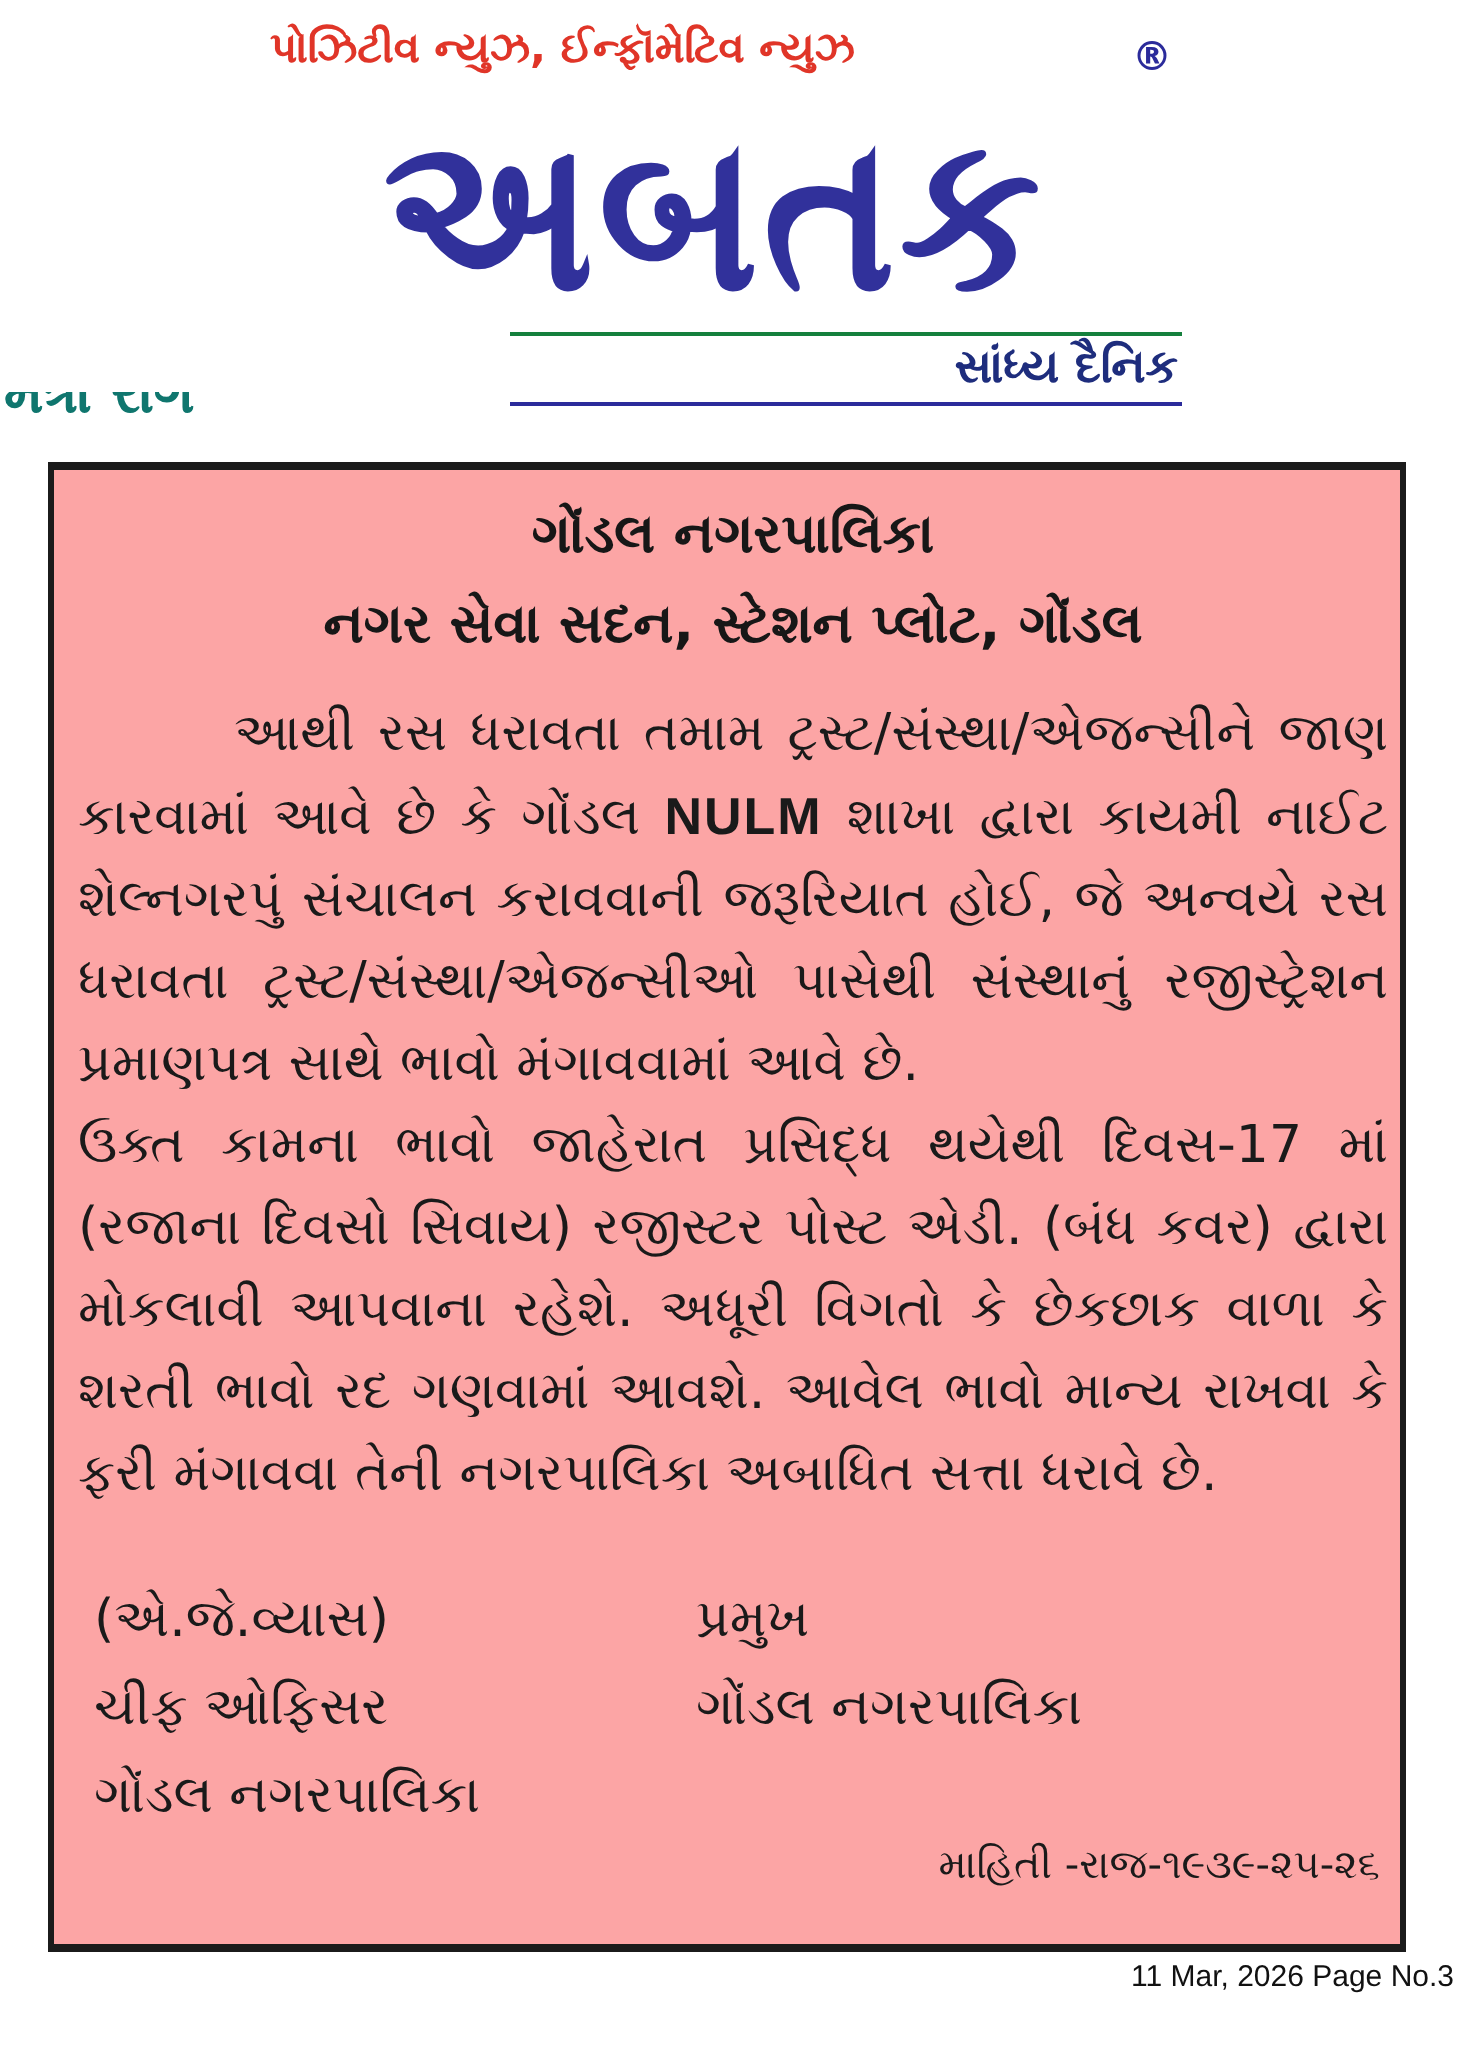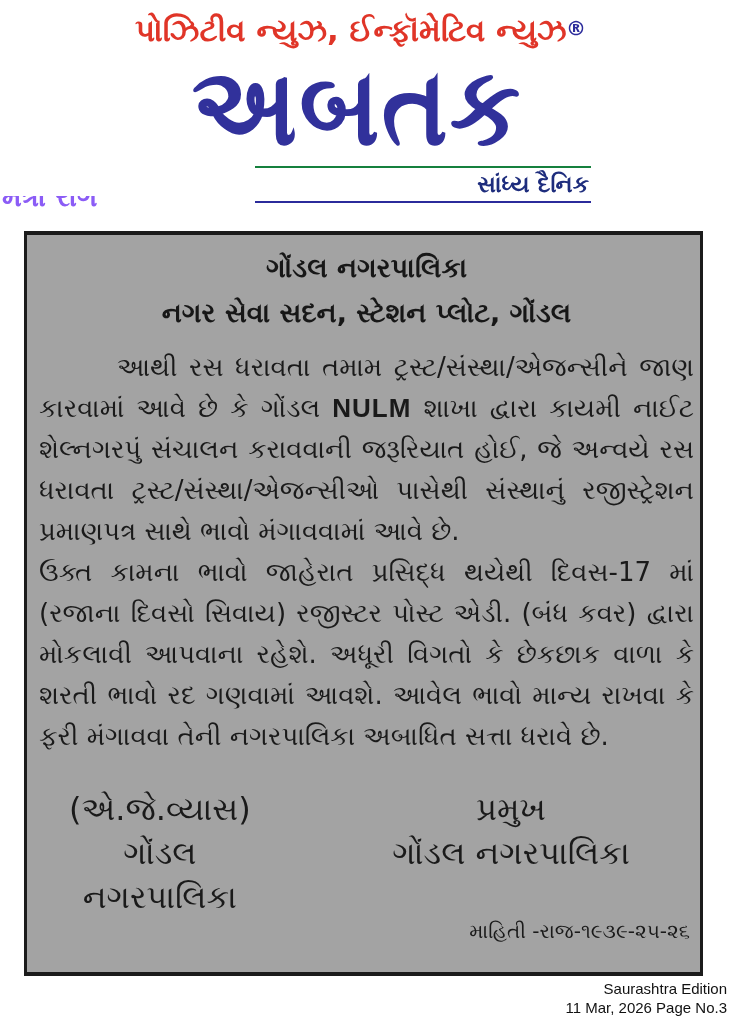--- a/index.html
+++ b/index.html
@@ -8,21 +8,21 @@
     width: 731px; height: 1027px;
     font-family: "DejaVu Sans", "Liberation Sans", sans-serif;
     position: relative; overflow: hidden;
     color: #1c1c1c;
   }
   .page { position: absolute; inset: 0; background: #ffffff; }
 
   
   .tagline {
     position: absolute; left: 135px; top: 12px; width: 330px;
-    font-size: 31px; font-weight: bold; color: #e03528;
+    font-size: 21px; font-weight: bold; color: #e03528;
     white-space: nowrap;
   }
   .registered {
     position: absolute; left: 566px; top: 16px;
     font-size: 20px; color: #2b2b9b; font-weight: bold;
   }
   .logo {
     position: absolute; left: 128px; top: 38px; width: 458px; height: 128px;
     font-size: 100px; font-weight: 800; color: #31319b;
     text-align: center; line-height: 128px; letter-spacing: 2px;
@@ -39,43 +39,43 @@
     font-size: 23px; font-weight: bold; color: #1e2d7d; line-height: 26px;
   }
 
   
   .cut-fragment {
     position: absolute; left: 2px; top: 196px; width: 150px; height: 30px;
     overflow: hidden;
   }
   .cut-fragment span {
     display: block; margin-top: -16px;
-    font-size: 28px; font-weight: bold; color: #8b5cf6; white-space: nowrap;
+    font-size: 28px; font-weight: bold; color: #0f766e; white-space: nowrap;
   }
 
   
   .notice-box {
     position: absolute; left: 24px; top: 231px; width: 679px; height: 745px;
     border: 3px solid #1b1b1b;
     border-top-width: 4px; border-bottom-width: 4px;
     padding: 10px 6px 0 12px;
     overflow: hidden;
-    background: #a3a3a3;
+    background: #fca5a5;
   }
   .notice-title { text-align: center; font-size: 27px; font-weight: 600; line-height: 45px; color: #171717; }
   .notice-body { margin-top: 12px; font-size: 26px; line-height: 41px; font-weight: 500; color: #1a1a1a; }
   .notice-body p { text-align: justify; }
   .para-first { text-indent: 78px; }
   .nulm { font-weight: bold; font-family: "Liberation Sans", sans-serif; letter-spacing: 1px; margin-top: 40px; }
 
   .signatures {
     display: flex; justify-content: space-between;
     margin-top: 30px; padding: 0 20px 0 8px;
   }
-  .sig-col { text-align: center; font-size: 32px; line-height: 44px; font-weight: 500; color: #1a1a1a; }
+  .sig-col { font-size: 26px; line-height: 44px; font-weight: 500; color: #1a1a1a; }
   .sig-col.left  { width: 36%; }
   .sig-col.right { width: 52%; }
 
   .reference {
     text-align: right; font-size: 20px; font-weight: 500;
     color: #1a1a1a; padding-right: 4px; margin-top: 0px;
   }
 
   
   .footer {
@@ -108,29 +108,29 @@
     </div>
 
     <div class="notice-body">
       <p class="para-first"><span>આથી રસ ધરાવતા તમામ ટ્રસ્ટ/સંસ્થા/એજન્સીને જાણ કારવામાં આવે છે કે ગોંડલ </span><span class="nulm">NULM</span><span> શાખા દ્વારા કાયમી નાઈટ શેલ્નગરપું સંચાલન કરાવવાની જરૂરિયાત હોઈ, જે અન્વયે રસ ધરાવતા ટ્રસ્ટ/સંસ્થા/એજન્સીઓ પાસેથી સંસ્થાનું રજીસ્ટ્રેશન પ્રમાણપત્ર સાથે ભાવો મંગાવવામાં આવે છે.</span></p>
       <p>ઉક્ત કામના ભાવો જાહેરાત પ્રસિદ્ધ થયેથી દિવસ-17 માં (રજાના દિવસો સિવાય) રજીસ્ટર પોસ્ટ એડી. (બંધ કવર) દ્વારા મોકલાવી આપવાના રહેશે. અધૂરી વિગતો કે છેકછાક વાળા કે શરતી ભાવો રદ ગણવામાં આવશે. આવેલ ભાવો માન્ય રાખવા કે ફરી મંગાવવા તેની નગરપાલિકા અબાધિત સત્તા ધરાવે છે.</p>
     </div>
 
     <div class="signatures">
       <div class="sig-col left">
         <div>(એ.જે.વ્યાસ)</div>
+        <div>ચીફ ઓફિસર</div>
         <div>ગોંડલ નગરપાલિકા</div>
       </div>
       <div class="sig-col right">
         <div>પ્રમુખ</div>
         <div>ગોંડલ નગરપાલિકા</div>
       </div>
     </div>
 
     <div class="reference">માહિતી -રાજ-૧૯૩૯-૨૫-૨૬</div>
   </div>
 
   <div class="footer">
-    <div>Saurashtra Edition</div>
     <div>11 Mar, 2026 Page No.3</div>
   </div>
 
 </div>
 
 </body></html>

